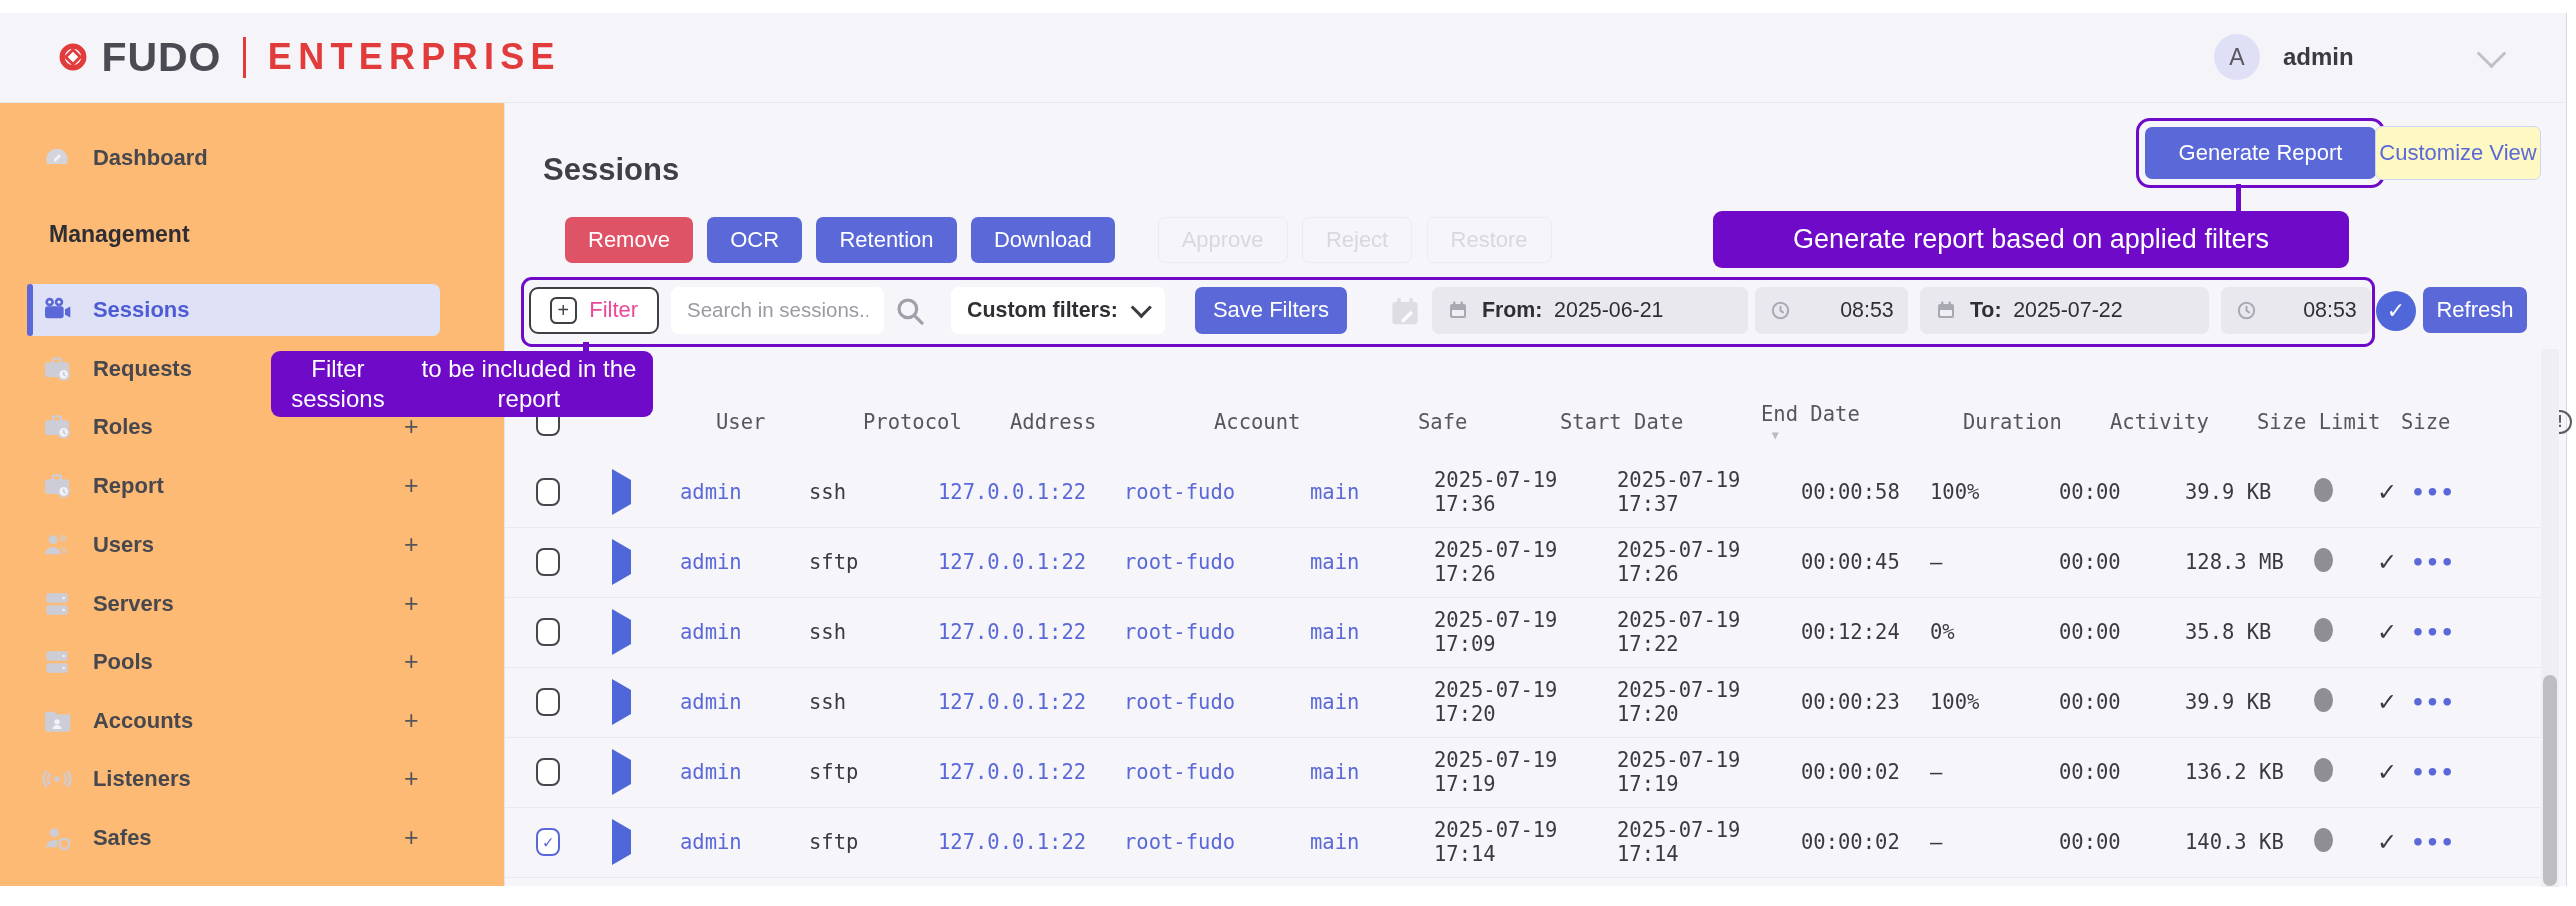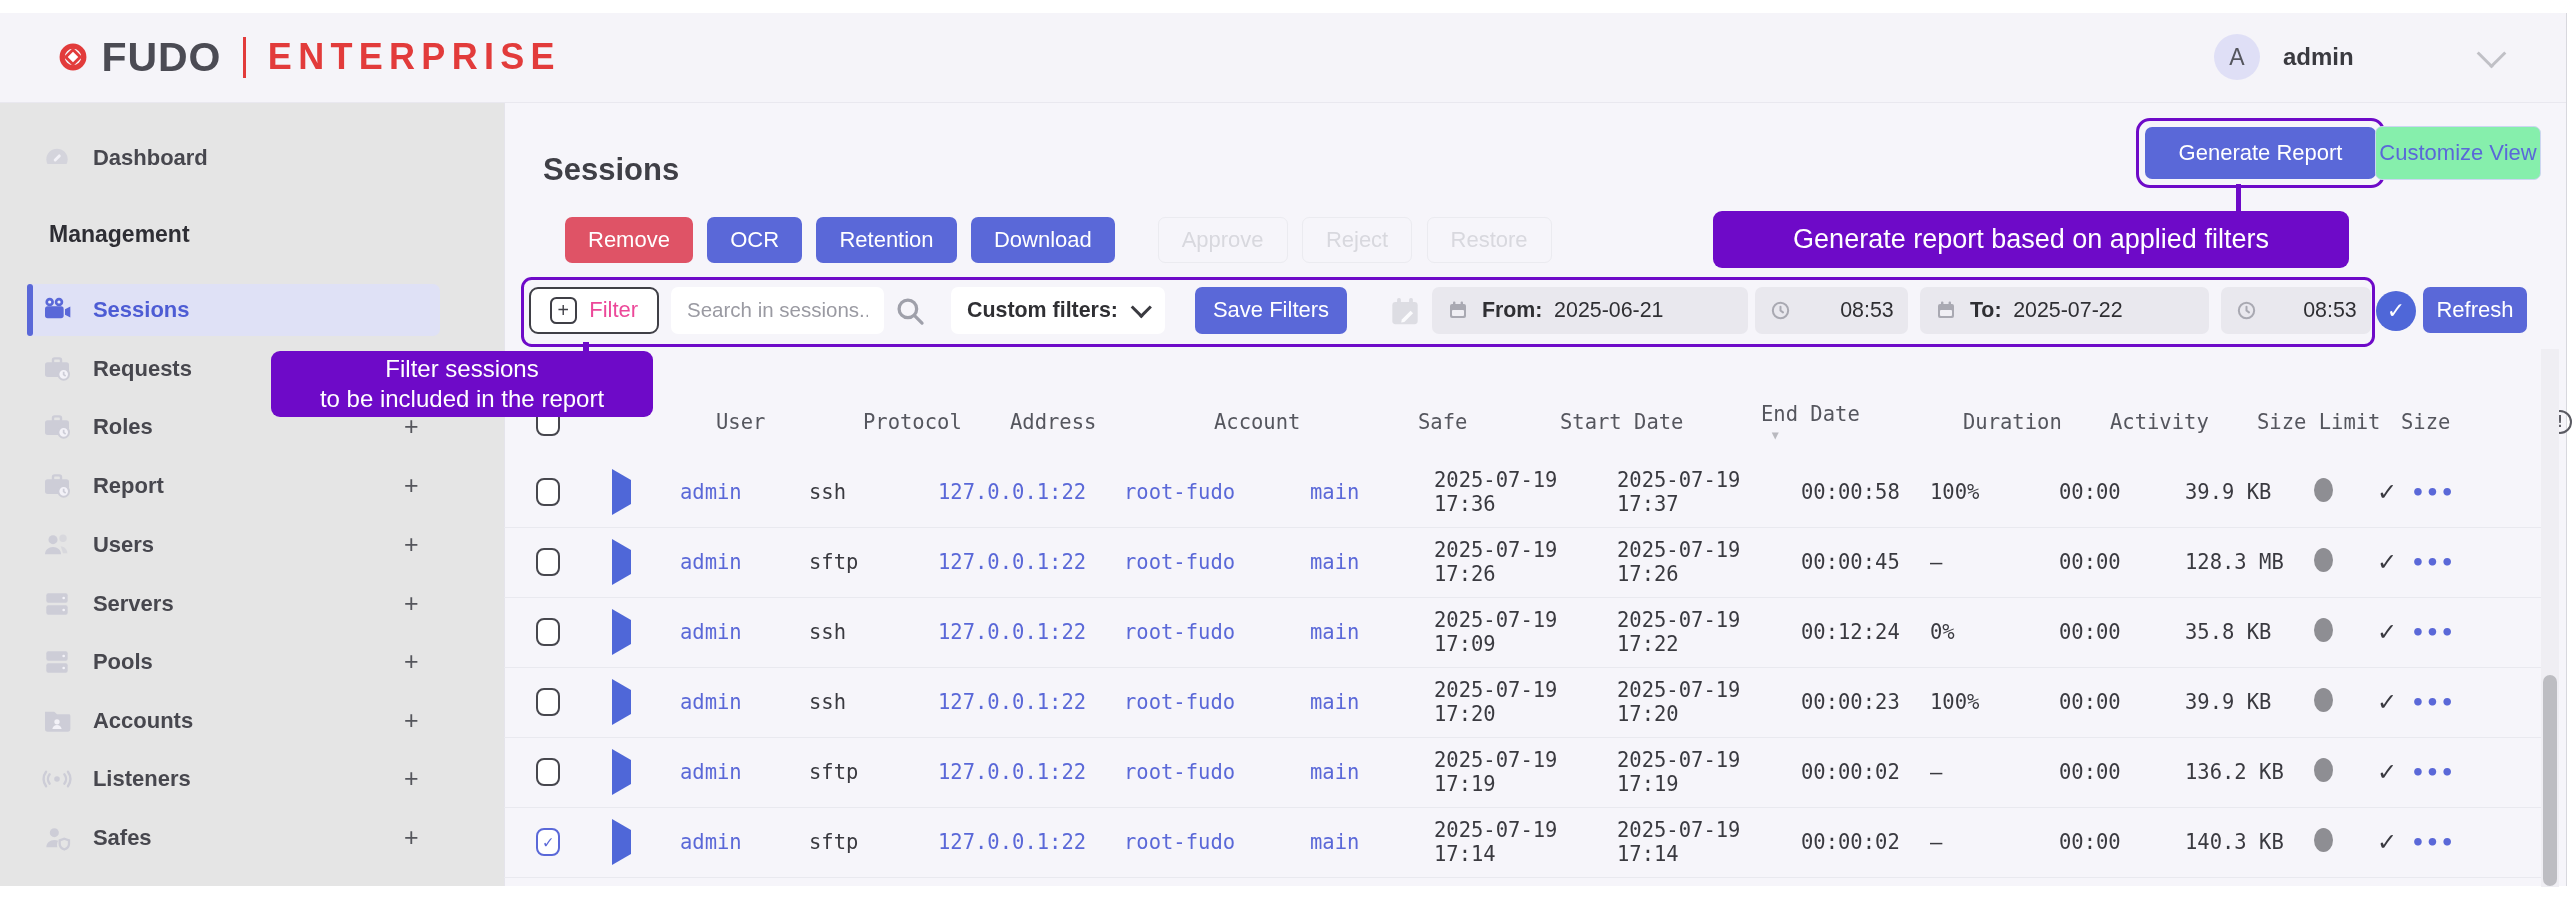--- a/index.html
+++ b/index.html
@@ -15,21 +15,21 @@
   .brand-bar{width:3.6px;height:41px;background:#e23b3b;margin:0 9px;}
   .brand-ed{font-size:36px;color:#e23b3b;letter-spacing:6.3px;font-weight:700;}
   .usermenu{display:flex;align-items:center;width:295px;justify-content:flex-start;gap:23px;cursor:pointer;}
   .avatar{width:46px;height:46px;border-radius:50%;background:#dfdff6;color:#55565e;font-size:23px;
           display:flex;align-items:center;justify-content:center;}
   .uname{font-size:24px;font-weight:bold;color:#3a3a40;}
   .chev{width:18px;height:18px;border-right:3.6px solid #c0c0c6;border-bottom:3.6px solid #c0c0c6;
         transform:rotate(45deg);margin-left:auto;margin-right:7.1px;margin-top:-7.1px;}
 
   
-  .sidebar{position:absolute;left:0;top:90px;width:504px;height:783px;background:#e5e5e5;border-right:0.9px solid #e5e4eb;}
+  .sidebar{position:absolute;left:0;top:90px;width:504px;height:783px;background:#fdba74;border-right:0.9px solid #e5e4eb;}
   .sitem{position:absolute;left:27px;width:413px;height:52px;display:flex;align-items:center;gap:19.6px;
          box-sizing:border-box;padding:0 21.4px 0 14.3px;border-radius:7.1px;cursor:pointer;}
   .sitem .lbl{font-size:22px;font-weight:bold;color:#47474e;}
   .sitem .plus{margin-left:auto;font-size:25px;color:#55565c;font-weight:400;}
   .sitem.active{background:#dfe1f6;}
   .sitem.active::before{content:"";position:absolute;left:0;top:0;width:6.3px;height:52px;background:var(--accent);border-radius:3.6px;}
   .sitem.active .lbl{color:#4d5cd4;}
   .ssection{position:absolute;left:49px;font-size:23px;font-weight:bold;color:#2e2e34;}
   .icn{width:32px;height:32px;flex:none;}
 
@@ -44,29 +44,29 @@
        font-family:"Liberation Sans",sans-serif;}
   .btn.primary{background:var(--accent);color:#fff;}
   .btn.danger{background:var(--danger);color:#fff;}
   .btn.disabled{background:transparent;border:1.8px solid #ebebf0;color:#d8d8de;cursor:default;}
   .toolbar{position:absolute;left:525px;top:204px;display:flex;gap:14.3px;align-items:center;margin-left:40px;}
   .tspacer{width:14.3px;}
 
   .gr-ring{position:absolute;left:2136px;top:105px;width:249px;height:70px;border:3.6px solid var(--annotation);
            border-radius:14px;box-sizing:border-box;padding:6px;}
   .gr-ring .btn{width:100%;height:100%;}
-  .customize{position:absolute;left:2375px;top:113px;width:166px;height:54px;background:#86efac;
+  .customize{position:absolute;left:2375px;top:113px;width:166px;height:54px;background:#fef9c3;
              border:1.8px solid #ccd6f1;border-radius:7.1px;color:var(--accent);font-size:22px;
              display:flex;align-items:center;justify-content:center;cursor:pointer;box-sizing:border-box;}
 
   
   .callout{position:absolute;background:var(--annotation);color:#fff;border-radius:9px;
            display:flex;align-items:center;justify-content:center;text-align:center;}
   .callout.report{left:1713px;top:198px;width:636px;height:57px;font-size:27px;}
-  .callout.filter{left:271px;top:338px;width:382px;height:66px;font-size:24px;flex-direction:column;line-height:1.25;z-index:5;}
+  .callout.filter{left:271px;top:338px;width:382px;height:66px;font-size:24px;flex-direction:row;line-height:1.25;z-index:5;}
   .conn-v{position:absolute;background:var(--annotation);}
   .conn-report{left:2236px;top:171px;width:5.4px;height:29px;}
   .conn-filter{left:583px;top:329px;width:6.3px;height:12.5px;z-index:4;}
   .filter-outline{position:absolute;left:521px;top:264px;width:1854px;height:70px;border:3.6px solid var(--annotation);
                   border-radius:10.7px;box-sizing:border-box;pointer-events:none;z-index:3;}
 
   
   .fctl{position:absolute;top:274px;height:47px;box-sizing:border-box;display:flex;align-items:center;}
   .filter-btn{left:529px;width:130px;background:#fff;border:2.2px solid #3f3f46;border-radius:9px;
               justify-content:center;gap:12.5px;cursor:pointer;}

